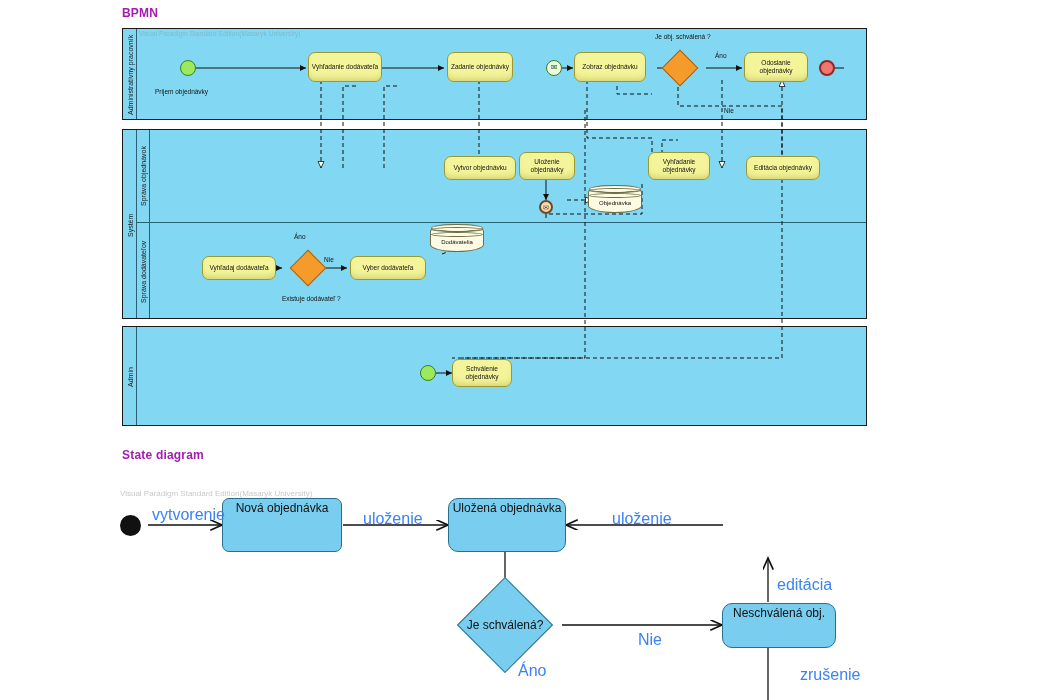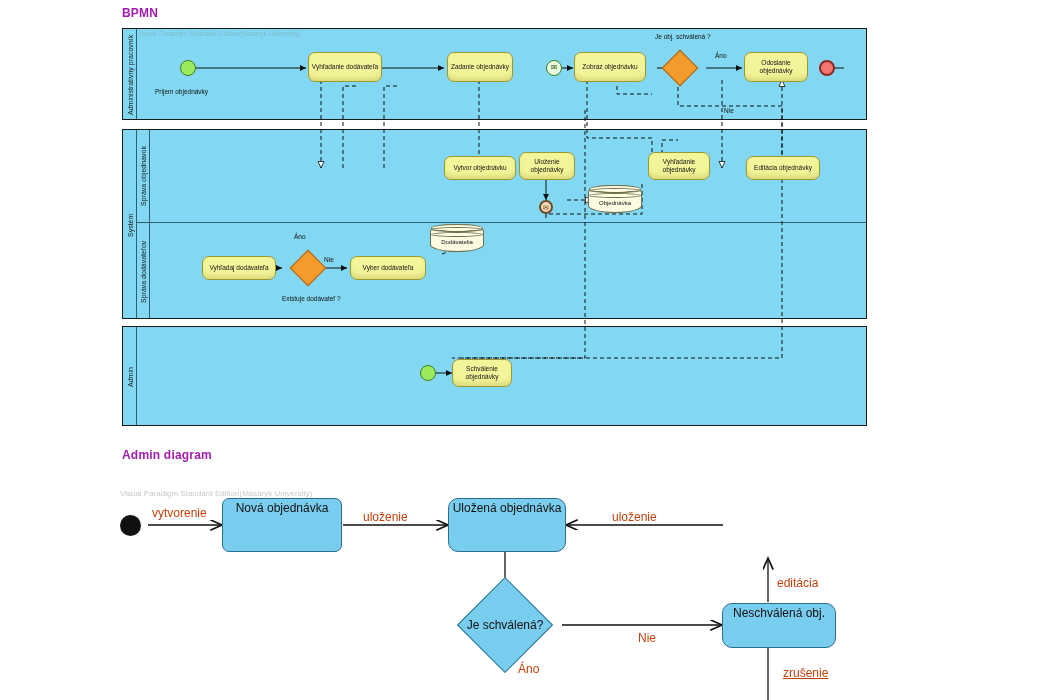--- a/index.html
+++ b/index.html
@@ -65,21 +65,21 @@
   }
   .state-box .cap{position:absolute;left:0;right:0;top:0;height:17px;
     display:flex;align-items:center;justify-content:center;
     font-size:12px;color:#111;white-space:nowrap;}
   .state-diamond{position:absolute;}
   .state-diamond .shape{width:100%;height:100%;background:#79cdee;border:1px solid #2b6f8f;
     box-sizing:border-box;transform:rotate(45deg);}
   .state-diamond .txt{position:absolute;left:0;right:0;top:0;bottom:0;
     display:flex;align-items:center;justify-content:center;font-size:12px;color:#111;white-space:nowrap;}
   .initial{position:absolute;width:21px;height:21px;border-radius:50%;background:#111;}
-  .edge-label{position:absolute;font-size:12px;color:#c2410c;white-space:nowrap;}
+  .edge-label{position:absolute;font-size:16px;color:#3b82f6;white-space:nowrap;}
   svg.overlay{position:absolute;left:0;top:0;overflow:visible;pointer-events:none;}
 </style>
 </head>
 <body>
 
 <div class="section-title" id="bpmn-title">BPMN</div>
 
 <div id="bpmn-canvas">
 
   <div class="pool" style="left:0;top:0;width:745px;height:92px;">
@@ -192,21 +192,21 @@
 
   <div class="store" style="left:308px;top:196px;width:54px;height:28px;">
     <div class="body"></div>
     <div class="cap"></div>
     <div class="l1"></div>
     <div class="l2"></div>
   </div>
   <div class="store-label" style="left:308px;top:211px;width:54px;">Dodávatelia</div>
 </div>
 
-<div class="section-title" id="state-title">Admin diagram</div>
+<div class="section-title" id="state-title">State diagram</div>
 
 <div id="state-canvas">
   <div class="st-wmark" style="left:120px;top:19px;">Visual Paradigm Standard Edition(Masaryk University)</div>
 
   <svg class="overlay" width="1050" height="230">
     <defs>
       <marker id="sArr" markerWidth="12" markerHeight="12" refX="10" refY="4" orient="auto">
         <path d="M1,0 L10,4 L1,8" fill="none" stroke="#111" stroke-width="1.3"></path>
       </marker>
     </defs>
@@ -246,14 +246,14 @@
     <div class="shape" style="width:68px;height:68px;margin:14px 0 0 14px;"></div>
     <div class="txt">Je schválená?</div>
   </div>
 
   <div class="edge-label" style="left:152px;top:36px;">vytvorenie</div>
   <div class="edge-label" style="left:363px;top:40px;">uloženie</div>
   <div class="edge-label" style="left:612px;top:40px;">uloženie</div>
   <div class="edge-label" style="left:777px;top:106px;">editácia</div>
   <div class="edge-label" style="left:638px;top:161px;">Nie</div>
   <div class="edge-label" style="left:518px;top:192px;">Áno</div>
-  <div class="edge-label" style="left:783px;top:196px;text-decoration:underline;">zrušenie</div>
+  <div class="edge-label" style="left:800px;top:196px;">zrušenie</div>
 </div>
 
 </body></html>

